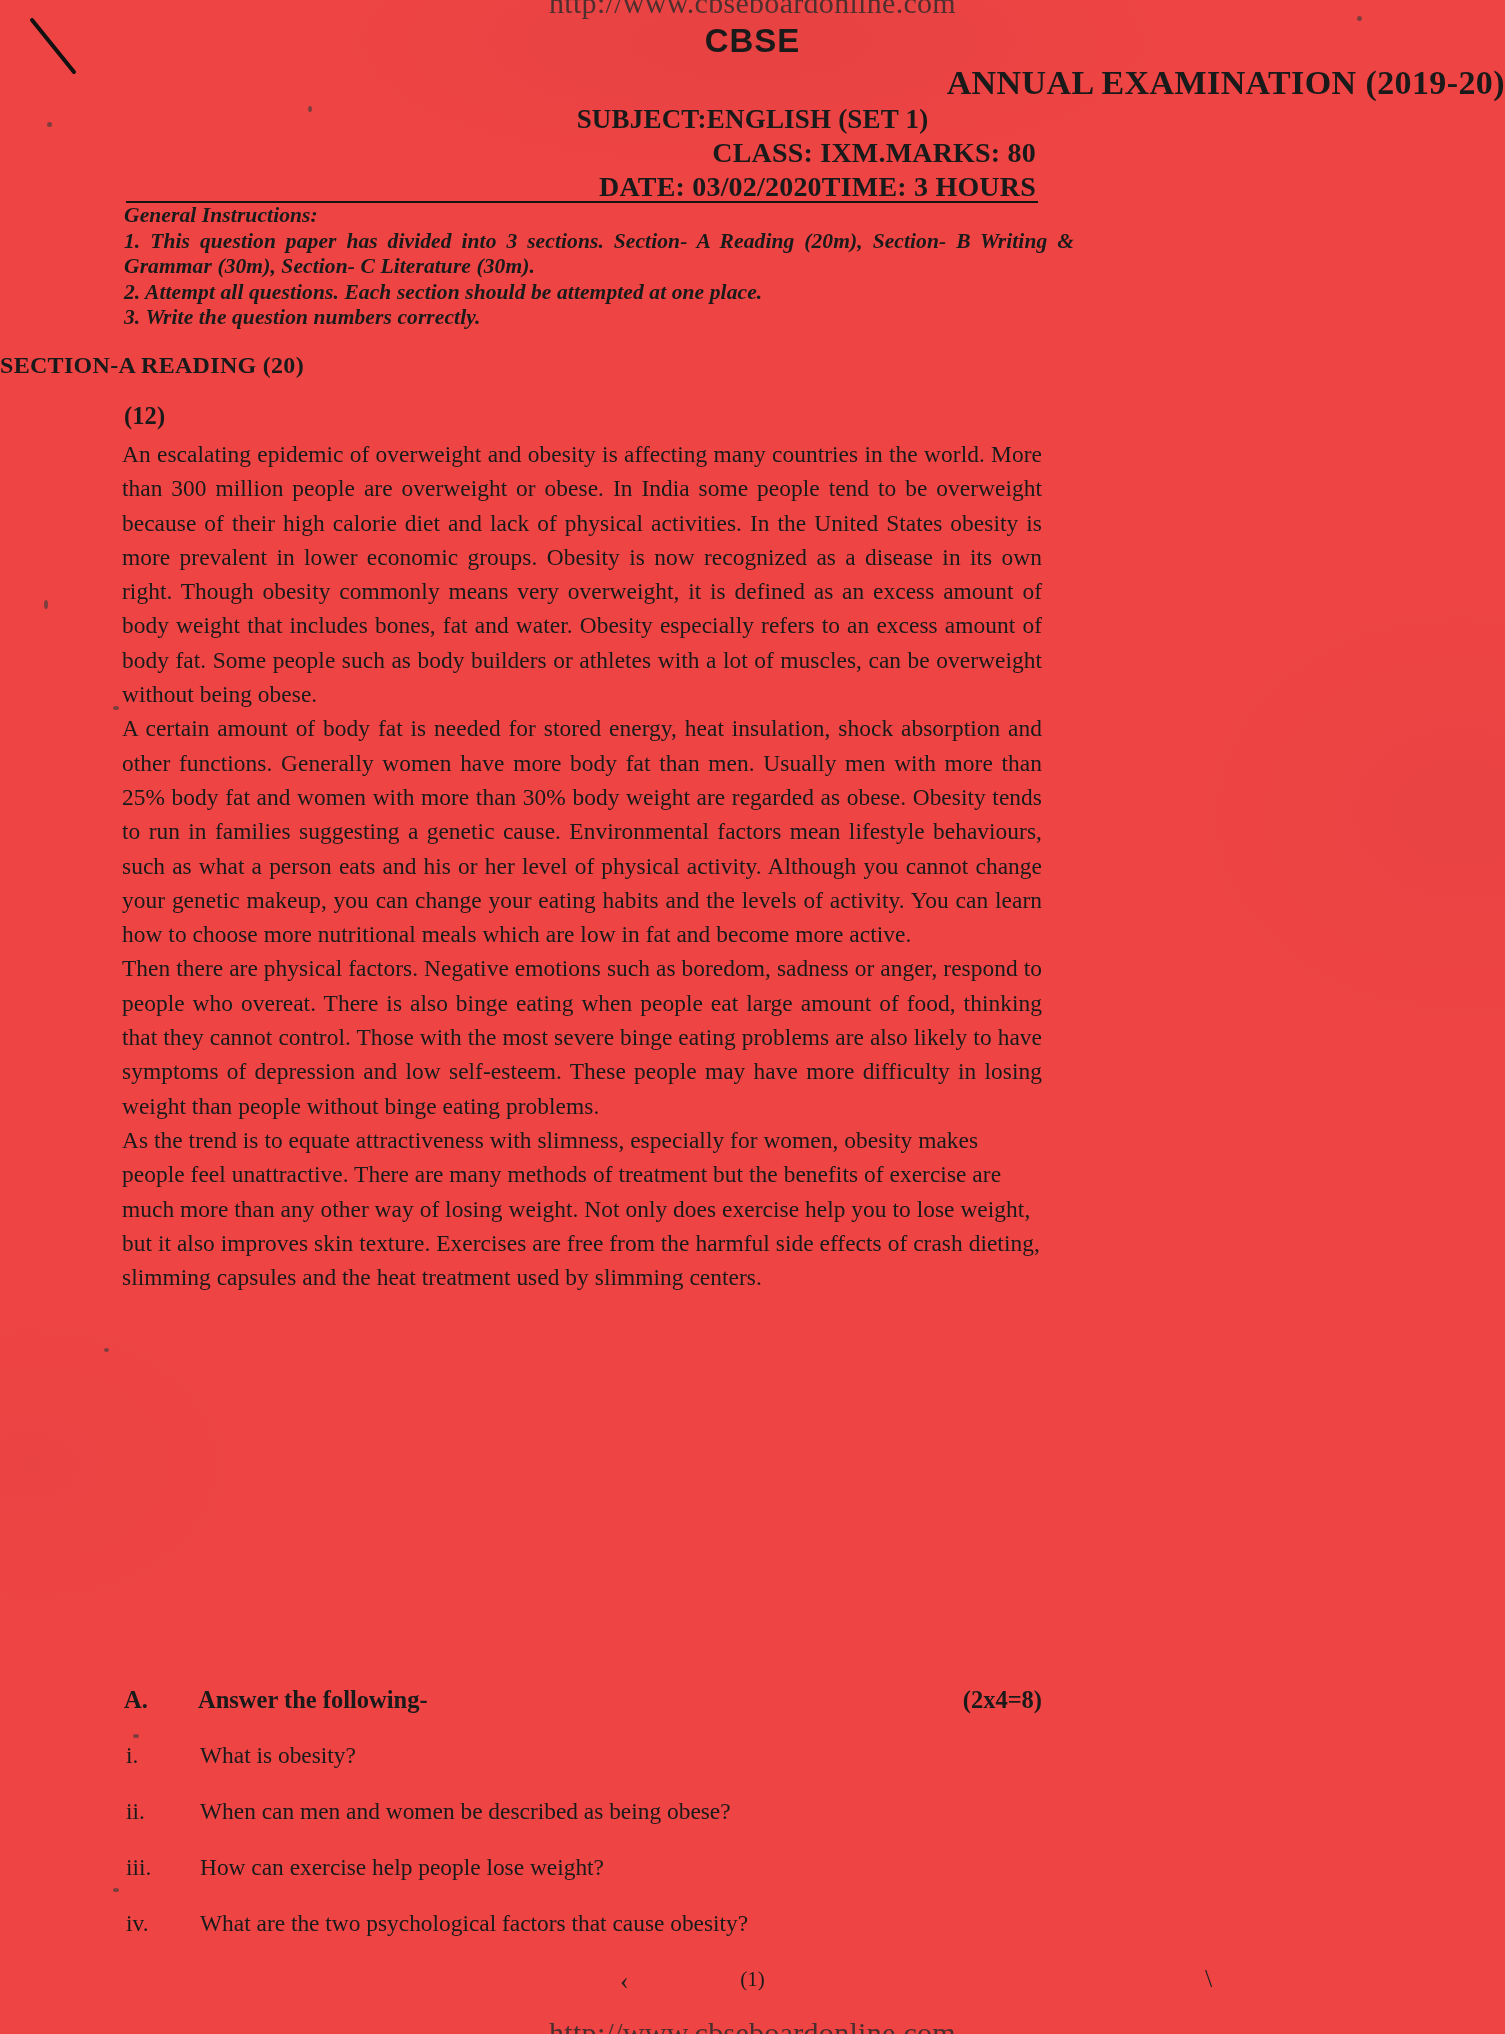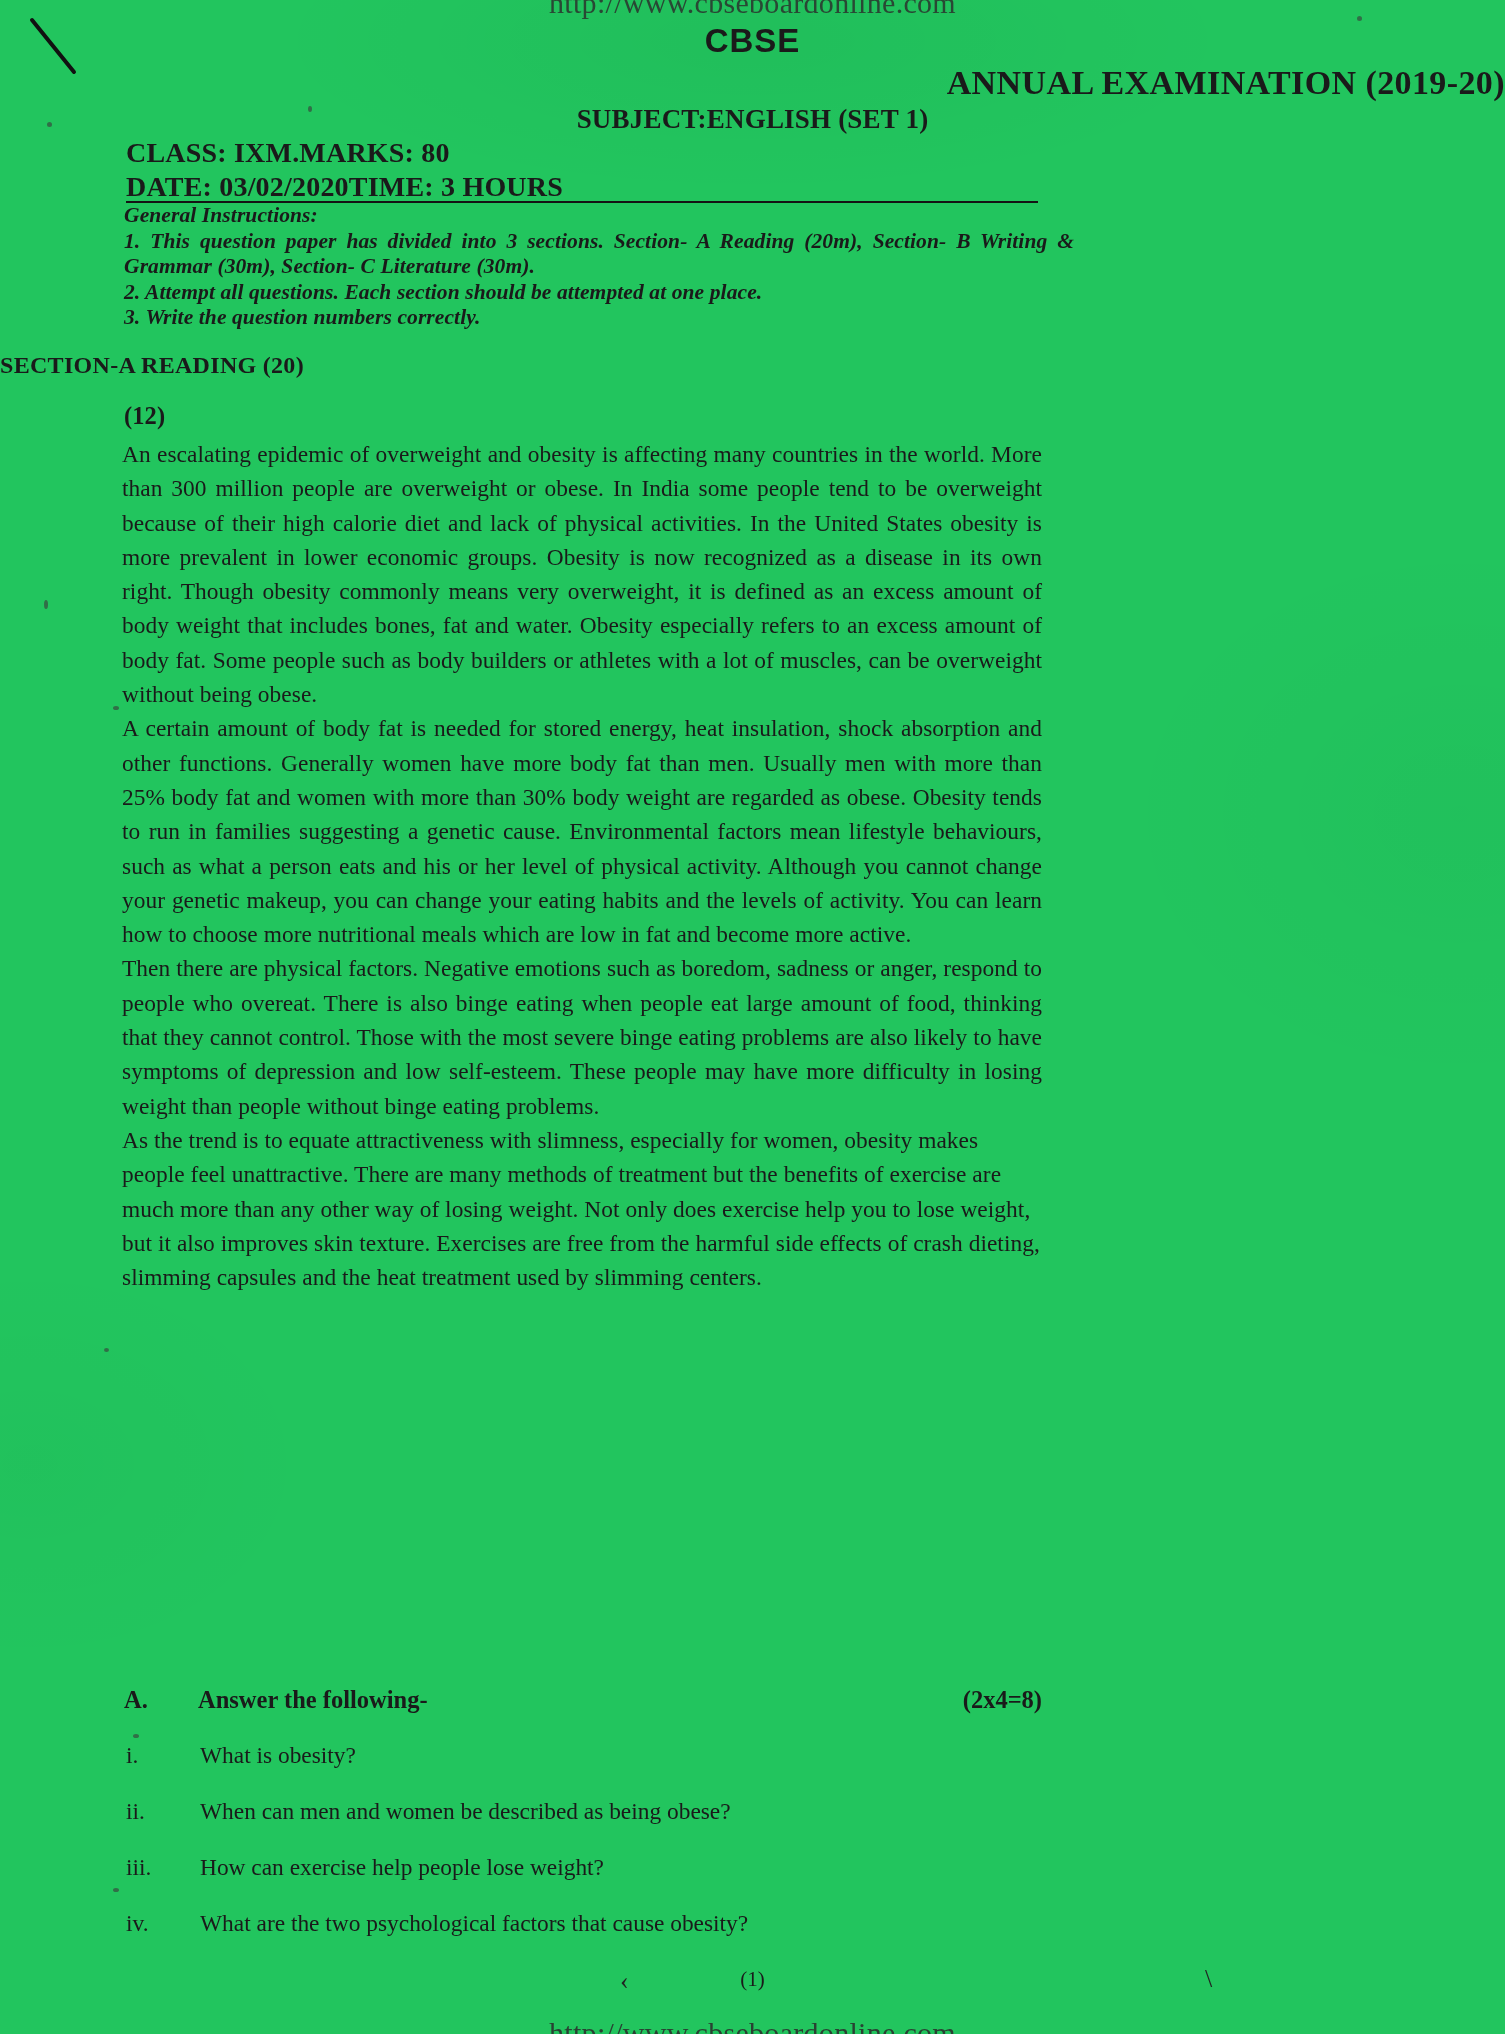--- a/index.html
+++ b/index.html
@@ -9,21 +9,21 @@
   }
   body {
     font-family: "Liberation Serif", "DejaVu Serif", serif;
     color: #1a1a1a;
   }
   .page {
     position: relative;
     width: 1505px;
     height: 2034px;
     margin: 0 auto;
-    background: #22c55e;
+    background: #ef4444;
     overflow: hidden;
   }
 
   
   .scan-noise {
     position: absolute;
     inset: 0;
     pointer-events: none;
     background:
       radial-gradient(ellipse 700px 220px at 50% 2%, rgba(0,0,0,0.035), rgba(0,0,0,0) 70%),
@@ -110,21 +110,21 @@
   }
 
   .meta {
     position: absolute;
     top: 136px;
     left: 126px;
     width: 910px;
   }
   .meta-row {
     display: flex;
-    justify-content: flex-start;
+    justify-content: flex-end;
     align-items: baseline;
     font-family: "Liberation Serif", serif;
     font-weight: bold;
     font-size: 28px;
     line-height: 34px;
     letter-spacing: .2px;
   }
   .rule {
     position: absolute;
     top: 201px;

